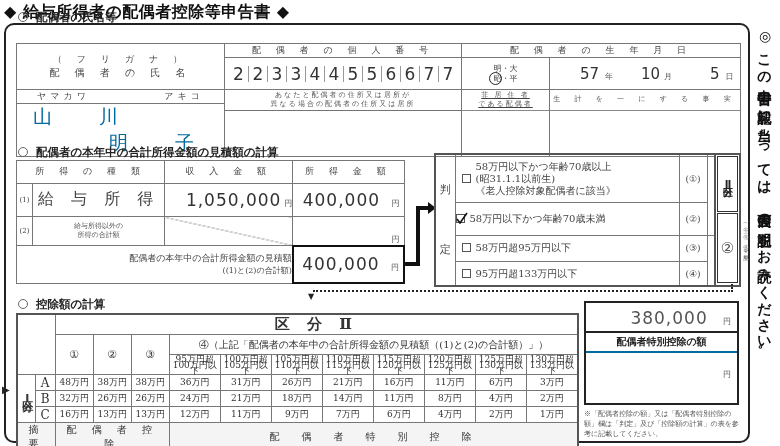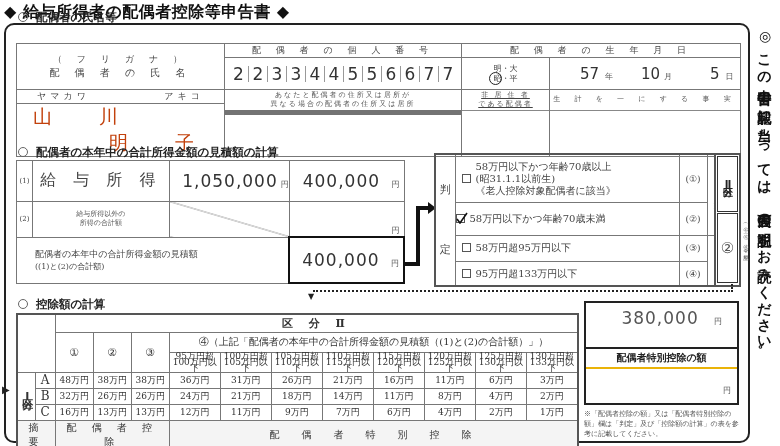--- a/index.html
+++ b/index.html
@@ -73,62 +73,67 @@
       <span style="font-size:15px;">10</span><span class="yen" style="margin:0 35px 0 4px;">月</span>
       <span style="font-size:15px;">5</span><span class="yen" style="margin-left:6px;">日</span>
     </td>
   </tr>
   <tr style="height:13px;">
     <td style="text-align:left;padding:0 20px;font-size:9px;">
       <span style="letter-spacing:4px;">ヤマカワ</span>
       <span style="float:right;letter-spacing:4px;">アキコ</span>
     </td>
     <td rowspan="2" style="vertical-align:top;">
-      <div class="small" style="border-bottom:5px solid #737373;padding:1px 0;letter-spacing:2px;">
+      <div class="small" style="border-bottom:1px solid #737373;padding:1px 0;letter-spacing:2px;">
         <div>あなたと配偶者の住所又は居所が</div>
         <div>異なる場合の配偶者の住所又は居所</div>
       </div>
     </td>
     <td rowspan="2" style="vertical-align:top;text-decoration:underline;">
       <div class="small" style="border-bottom:1px solid #888;padding:1px 0;letter-spacing:2px;">
         <div>非 居 住 者</div>
         <div>である配偶者</div>
       </div>
     </td>
     <td rowspan="2" style="vertical-align:top;">
       <div class="small sp" style="border-bottom:1px solid #888;height:21px;line-height:19px;">生 計 を 一 に す る 事 実</div>
     </td>
   </tr>
   <tr style="height:38px;">
-    <td style="text-align:left;padding:0 16px;font-family:'DejaVu Serif',serif;font-size:19px;color:#c2410c;">
+    <td style="text-align:left;padding:0 16px;font-family:'DejaVu Serif',serif;font-size:19px;color:#0369a1;">
       <span style="letter-spacing:14px;">山　川</span>
       <span style="float:right;letter-spacing:14px;">明　子</span>
     </td>
   </tr>
 </tbody>
   </table>
 
 <div class="abs sec" style="left:18px;top:145px;"><span class="circ"></span><span>配偶者の本年中の合計所得金額の見積額の計算</span></div>
 <table class="abs" style="left:16px;top:160px;width:389px;height:124px;">
   <tbody>
+      <tr style="height:22px;">
+    <td colspan="2" style="width:120px;" class="sp">所 得 の 種 類</td>
+    <td style="width:128px;" class="sp">収 入 金 額</td>
+    <td class="sp">所 得 金 額</td>
+  </tr>
   <tr style="height:32px;">
     <td style="width:16px;font-size:7px;">(1)</td>
     <td style="font-size:16px;" class="sp">給 与 所 得</td>
     <td class="hand" style="text-align:right;"><span class="big">1,050,000</span> <span class="yen">円</span></td>
     <td class="hand" style="text-align:right;padding-right:4px;"><span class="big">400,000</span>&nbsp;&nbsp;&nbsp;&nbsp;<span class="yen">円</span></td>
   </tr>
   <tr style="height:28px;">
     <td style="font-size:7px;">(2)</td>
     <td class="small" style="white-space:pre-line;">給与所得以外の
 所得の合計額</td>
     <td style="background:linear-gradient(to top right,transparent 49%,#888 50%,transparent 51%);"></td>
     <td style="text-align:right;padding-right:4px;vertical-align:bottom;"><span class="yen">円</span></td>
   </tr>
   <tr style="height:36px;">
-    <td colspan="3" style="text-align:left;padding-left:18px;">
+    <td colspan="3" style="text-align:right;padding-left:18px;">
       <div style="font-size:9px;">配偶者の本年中の合計所得金額の見積額</div>
       <div style="font-size:8px;">((1)と(2)の合計額)</div>
     </td>
     <td class="thick hand" style="text-align:right;padding-right:4px;"><span class="big">400,000</span>&nbsp;&nbsp;&nbsp;&nbsp;<span class="yen">円</span></td>
   </tr>
 </tbody>
   </table>
 
 <svg class="abs" style="left:404px;top:200px;" width="32" height="70">
   <polyline points="0,64 14,64 14,8 26,8" fill="none" stroke="#111" stroke-width="4"></polyline>
@@ -188,21 +193,21 @@
 <div class="abs" style="left:313px;top:290px;width:420px;border-top:2px dotted #222;"></div>
 <div class="abs" style="left:731px;top:284px;height:8px;border-left:2px dotted #222;"></div>
 <div class="abs" style="left:308px;top:292px;font-size:8px;">▼</div>
 
 <div class="abs sec" style="left:18px;top:297px;"><span class="circ"></span><span>控除額の計算</span></div>
 <div class="abs" style="left:2px;top:384px;font-size:10px;">▶</div>
 <table class="abs ded" style="left:16px;top:313px;width:563px;height:124px;border:2px solid #555;">
   <tbody>
       <tr style="height:18px;">
     <td colspan="2" rowspan="3" style="width:40px;"></td>
-    <td colspan="11" class="boldtxt sp" style="font-size:11px;">区 分 Ⅱ</td>
+    <td colspan="11" class="boldtxt sp" style="font-size:15px;">区 分 Ⅱ</td>
   </tr>
   <tr style="height:20px;">
     <td rowspan="2" style="width:38px;font-size:11px;">①</td>
     <td rowspan="2" style="width:38px;font-size:11px;">②</td>
     <td rowspan="2" style="width:38px;font-size:11px;">③</td>
     <td colspan="8" style="font-size:10px;color:#333;white-space:nowrap;">④（上記「配偶者の本年中の合計所得金額の見積額（(1)と(2)の合計額）」）</td>
   </tr>
   <tr id="range-row" style="height:20px;">
         <td class="tiny" style="white-space: pre-line;">95万円超
 100万円以下</td>
@@ -270,17 +275,17 @@
   <tbody>
       <tr style="height:18px;background:#f4f4f4;">
     <td colspan="2" class="sp" style="font-size:10px;">摘 要</td>
     <td colspan="3" class="sp" style="font-size:10px;">配 偶 者 控 除</td>
     <td colspan="8" class="sp" style="font-size:10px;">配　偶　者　特　別　控　除</td>
   </tr>
 </tbody>
   </table>
 
 <div class="abs" style="left:584px;top:301px;width:155px;height:104px;border:2px solid #222;">
-  <div style="height:46px;border-bottom:2px solid #222;text-align:right;padding-right:15px;line-height:30px;" class="hand"><span class="big" style="color:#555;">380,000</span>&nbsp;&nbsp;&nbsp;<span class="yen">円</span></div>
-  <div style="height:20px;border-bottom:2px solid #eab308;text-align:center;font-size:10px;line-height:18px;" class="boldtxt">配偶者特別控除の額</div>
+  <div style="height:30px;border-bottom:2px solid #222;text-align:right;padding-right:6px;line-height:30px;" class="hand"><span class="big" style="color:#555;">380,000</span>&nbsp;&nbsp;&nbsp;<span class="yen">円</span></div>
+  <div style="height:20px;border-bottom:2px solid #0369a1;text-align:center;font-size:10px;line-height:18px;" class="boldtxt">配偶者特別控除の額</div>
   <div style="height:28px;text-align:right;padding-right:6px;line-height:38px;"><span class="yen">円</span></div>
 </div>
 <div class="abs small" style="left:584px;top:409px;width:158px;font-size:7px;line-height:10px;">※「配偶者控除の額」又は「配偶者特別控除の額」欄は「判定」及び「控除額の計算」の表を参考に記載してください。</div>
 
 </body></html>

